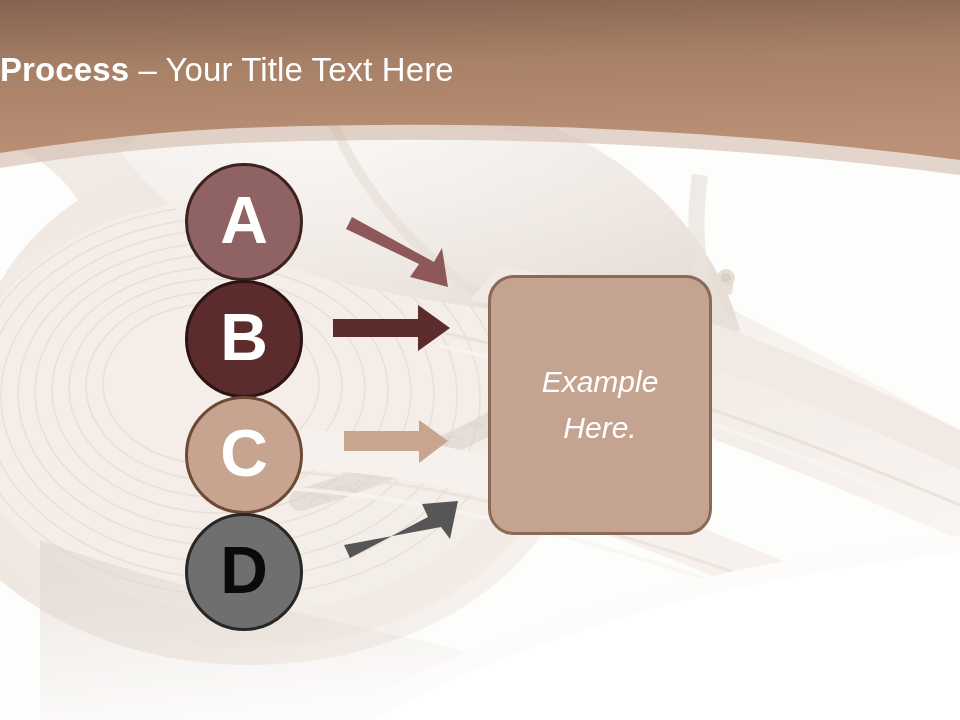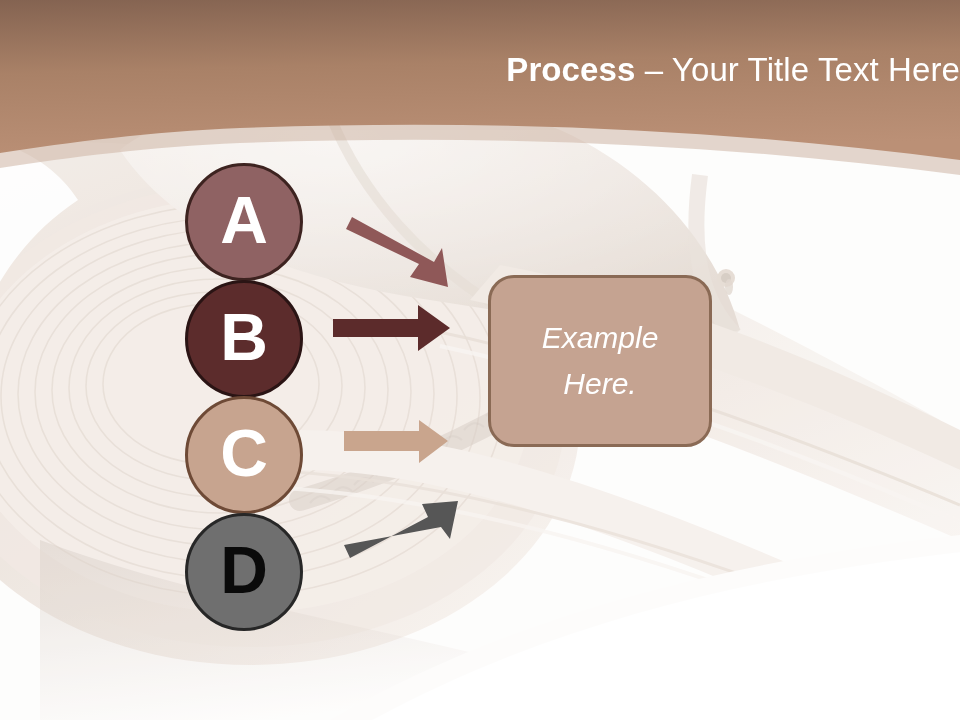--- a/index.html
+++ b/index.html
@@ -36,21 +36,21 @@
     height: 190px;
     overflow: hidden;
     pointer-events: none;
   }
   .header-svg { position:absolute; left:0; top:0; width:960px; height:190px; }
 
   .title {
     position: absolute;
     left: 0; top: 50px;
     width: 960px;
-    text-align: right;
+    text-align: left;
     font-size: 33px;
     line-height: 40px;
     color: #ffffff;
     letter-spacing: 0.1px;
     white-space: nowrap;
     z-index: 6;
   }
   .title .t-strong { font-weight: bold; }
   .title .t-light  { font-weight: normal; }
 
@@ -82,21 +82,21 @@
     left: 330px; top: 215px;
     width: 150px; height: 360px;
     z-index: 3;
   }
 
   
   .example-box {
     position: absolute;
     left: 488px; top: 275px;
     width: 224px;
-    height: 172px;
+    height: 260px;
     box-sizing: border-box;
     background: #c5a391;
     border: 3px solid #8a6a55;
     border-radius: 26px;
     display: flex;
     align-items: center;
     justify-content: center;
     z-index: 4;
   }
   .example-box-text {

